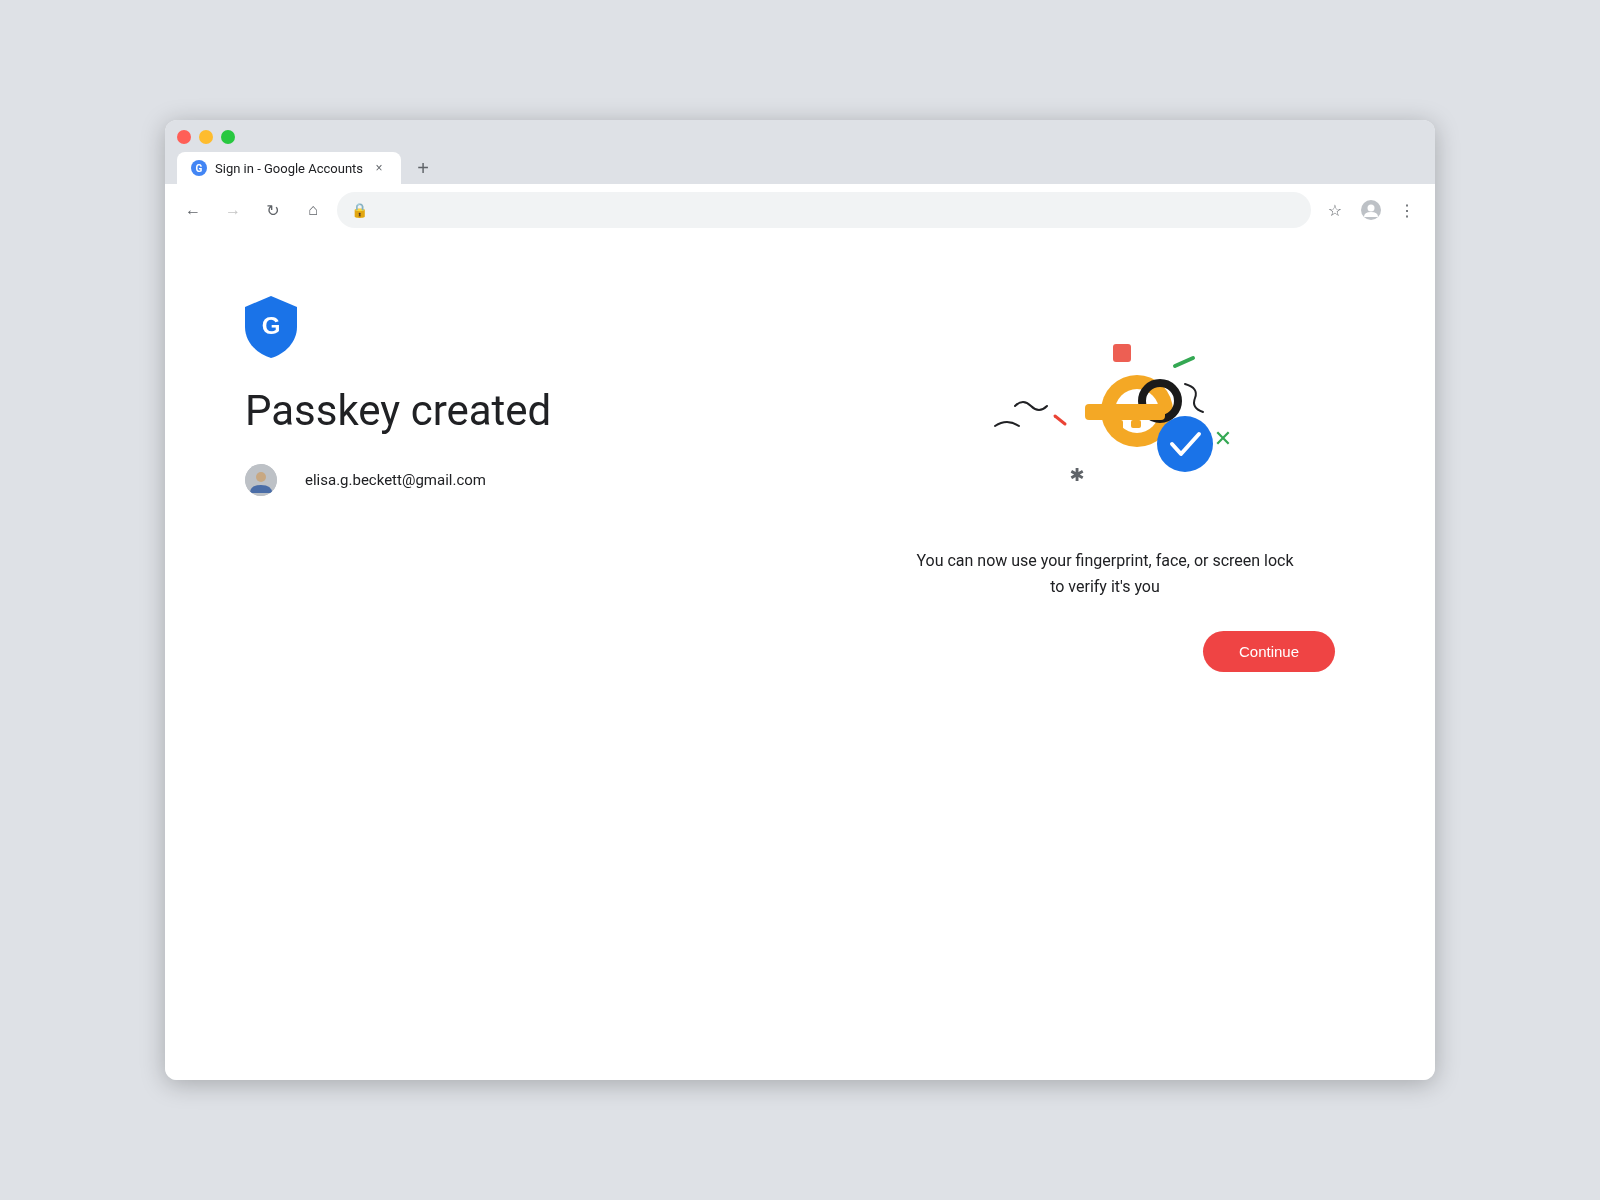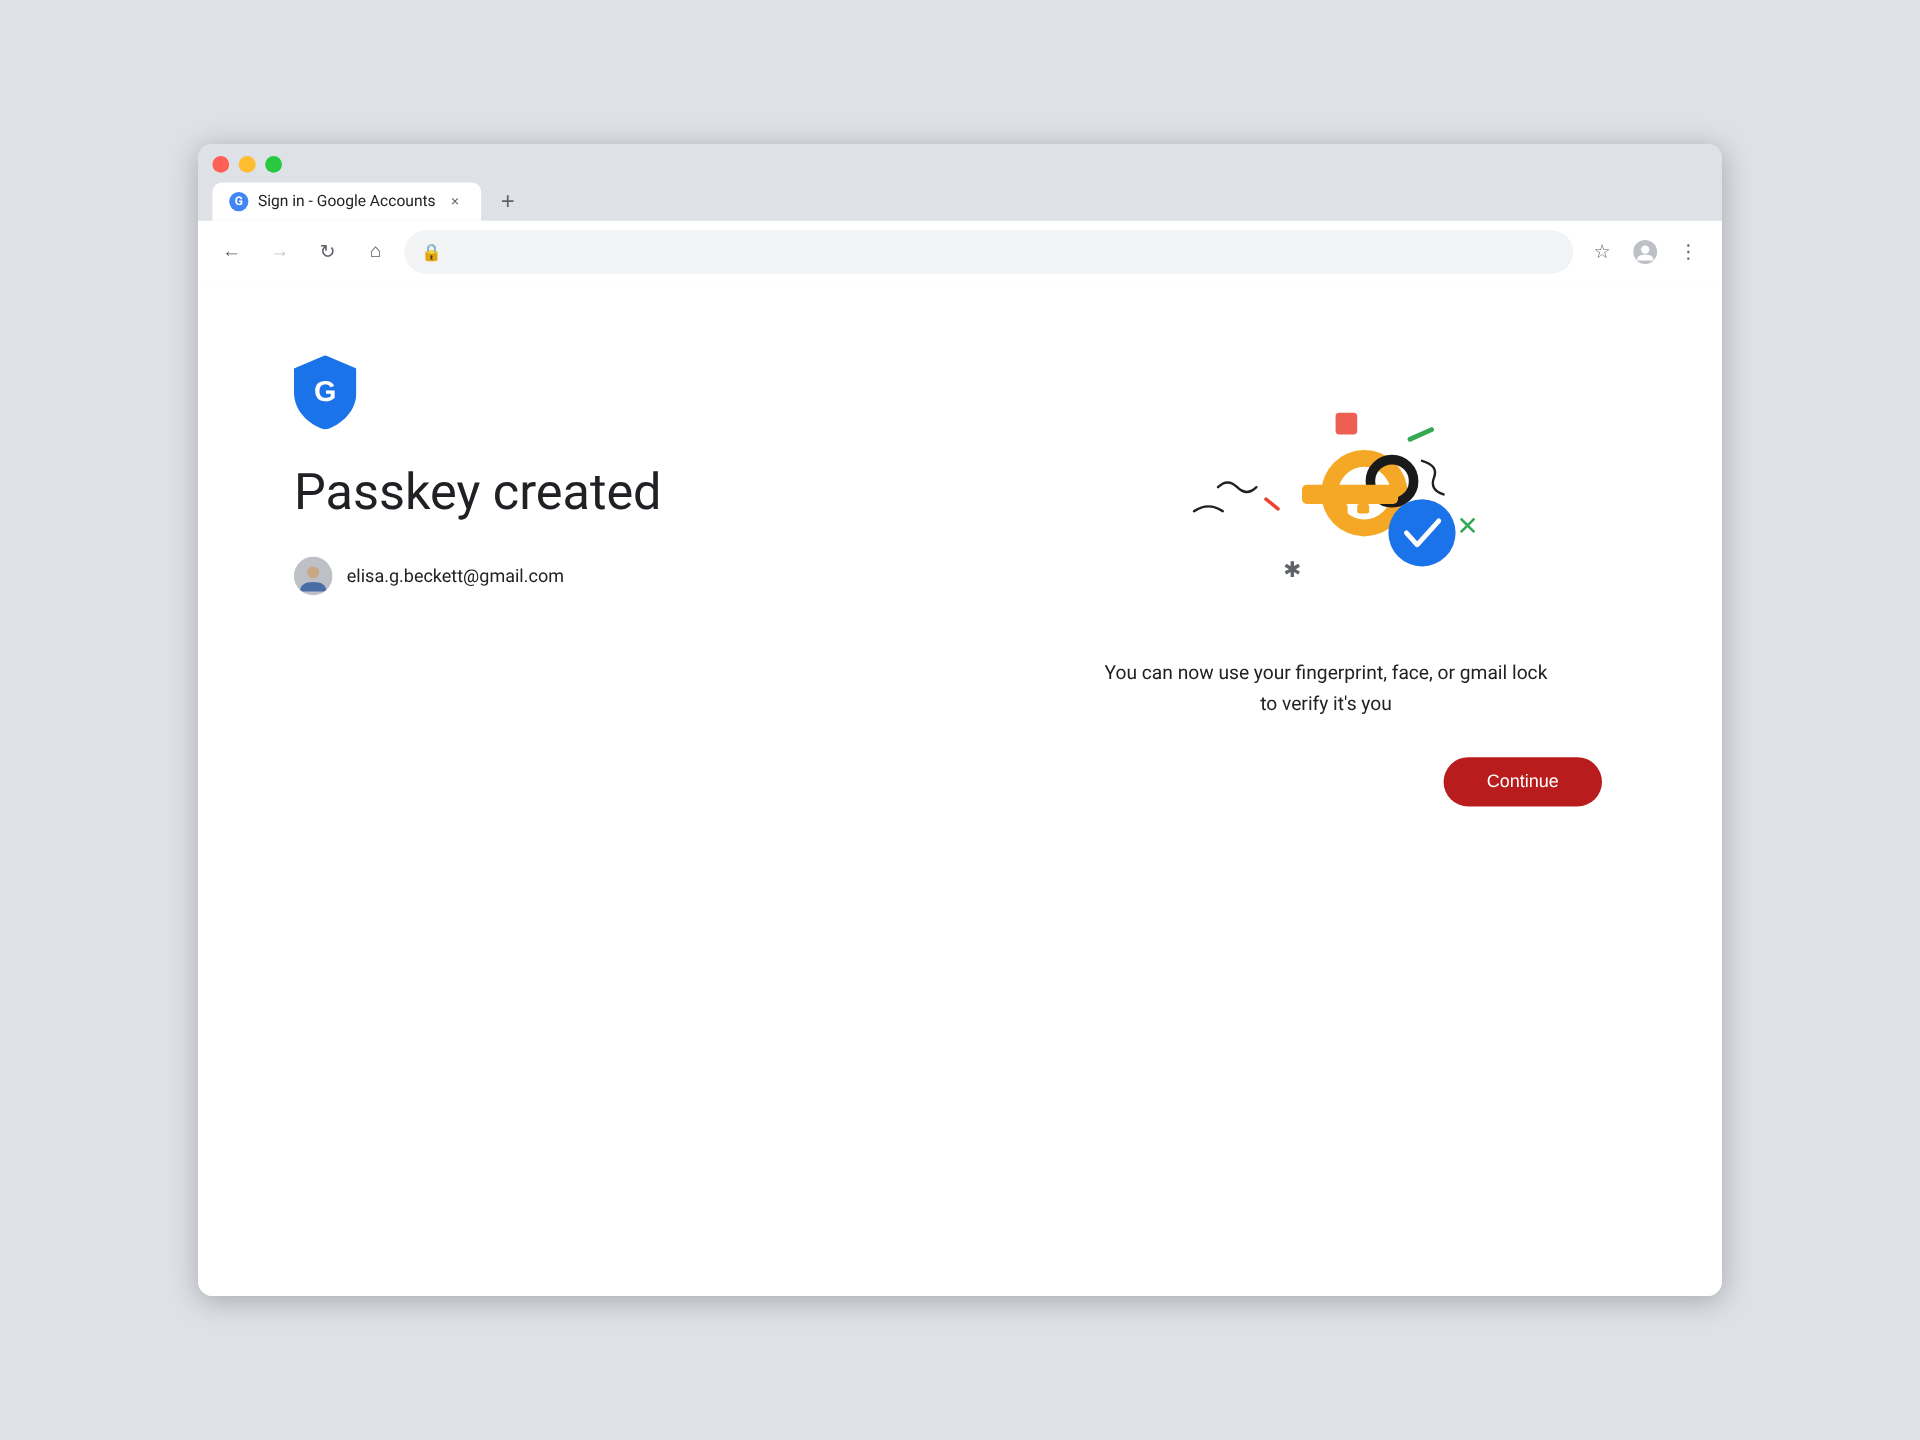--- a/index.html
+++ b/index.html
@@ -184,21 +184,21 @@
     .page-title {
       font-size: 42px;
       font-weight: 400;
       color: #202124;
       line-height: 1.2;
     }
 
     .account-row {
       display: flex;
       align-items: center;
-      gap: 12px;
+      gap: 28px;
     }
 
     .avatar {
       width: 32px;
       height: 32px;
       border-radius: 50%;
       background: #bdc1c6;
       overflow: hidden;
       display: flex;
       align-items: center;
@@ -227,21 +227,21 @@
 
     .description-text {
       font-size: 16px;
       color: #202124;
       text-align: center;
       line-height: 1.6;
       max-width: 380px;
     }
 
     .continue-btn {
-      background: #b91c1c;
+      background: #ef4444;
       color: #ffffff;
       border: none;
       border-radius: 24px;
       padding: 12px 36px;
       font-size: 15px;
       font-weight: 500;
       cursor: pointer;
       align-self: flex-end;
       margin-right: 20px;
     }
@@ -359,19 +359,19 @@
 
           <rect x="148" y="104" width="10" height="12" rx="2" fill="#f4a825"></rect>
           <rect x="166" y="104" width="10" height="8" rx="2" fill="#f4a825"></rect>
 
           <circle cx="220" cy="128" r="28" fill="#1a73e8"></circle>
 
           <path d="M207 128 L216 138 L234 118" fill="none" stroke="white" stroke-width="4" stroke-linecap="round" stroke-linejoin="round"></path>
         </svg>
       </div>
 
-      <p class="description-text">You can now use your fingerprint, face, or gmail lock to verify it's you</p>
+      <p class="description-text">You can now use your fingerprint, face, or screen lock to verify it's you</p>
 
       <button class="continue-btn">Continue</button>
 
     </div>
   </div>
 </div>
 
 </body></html>

